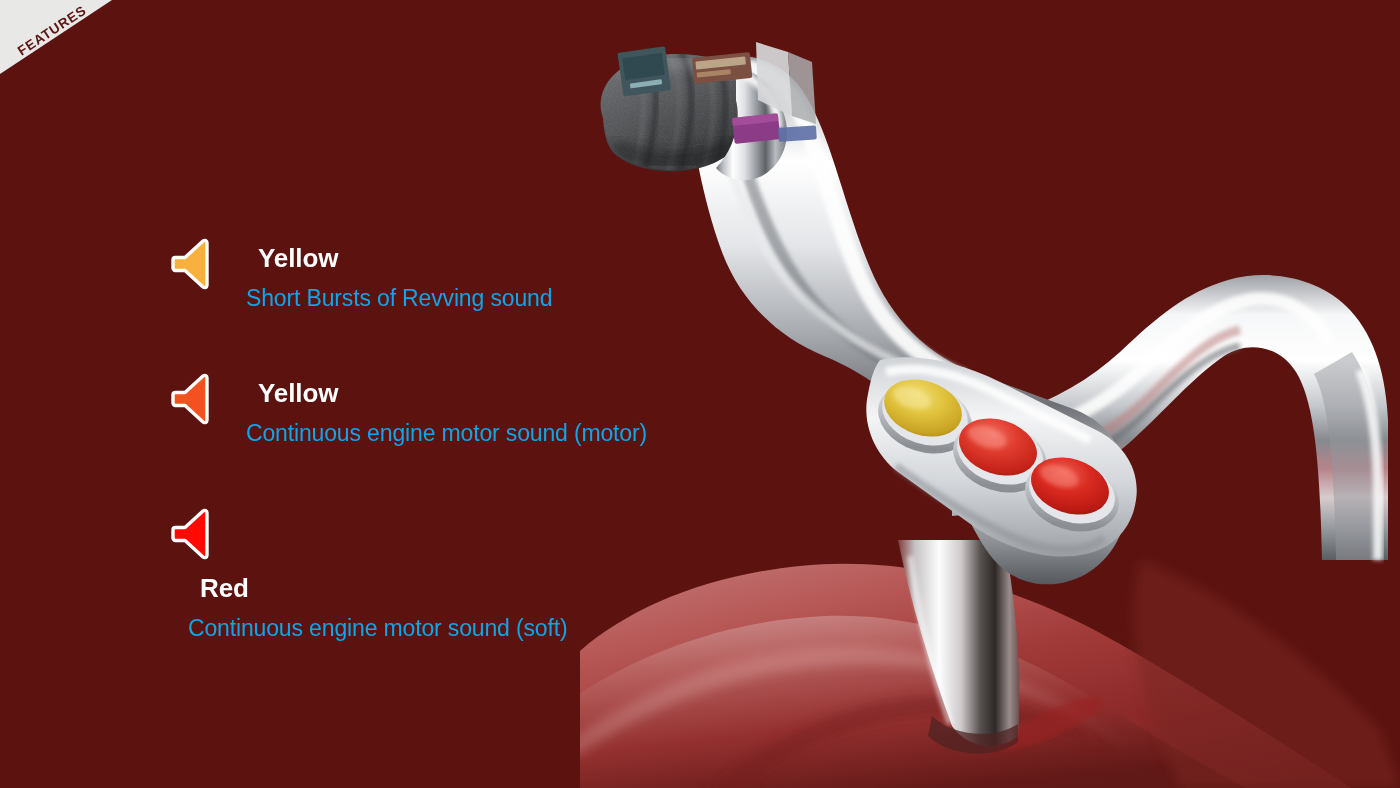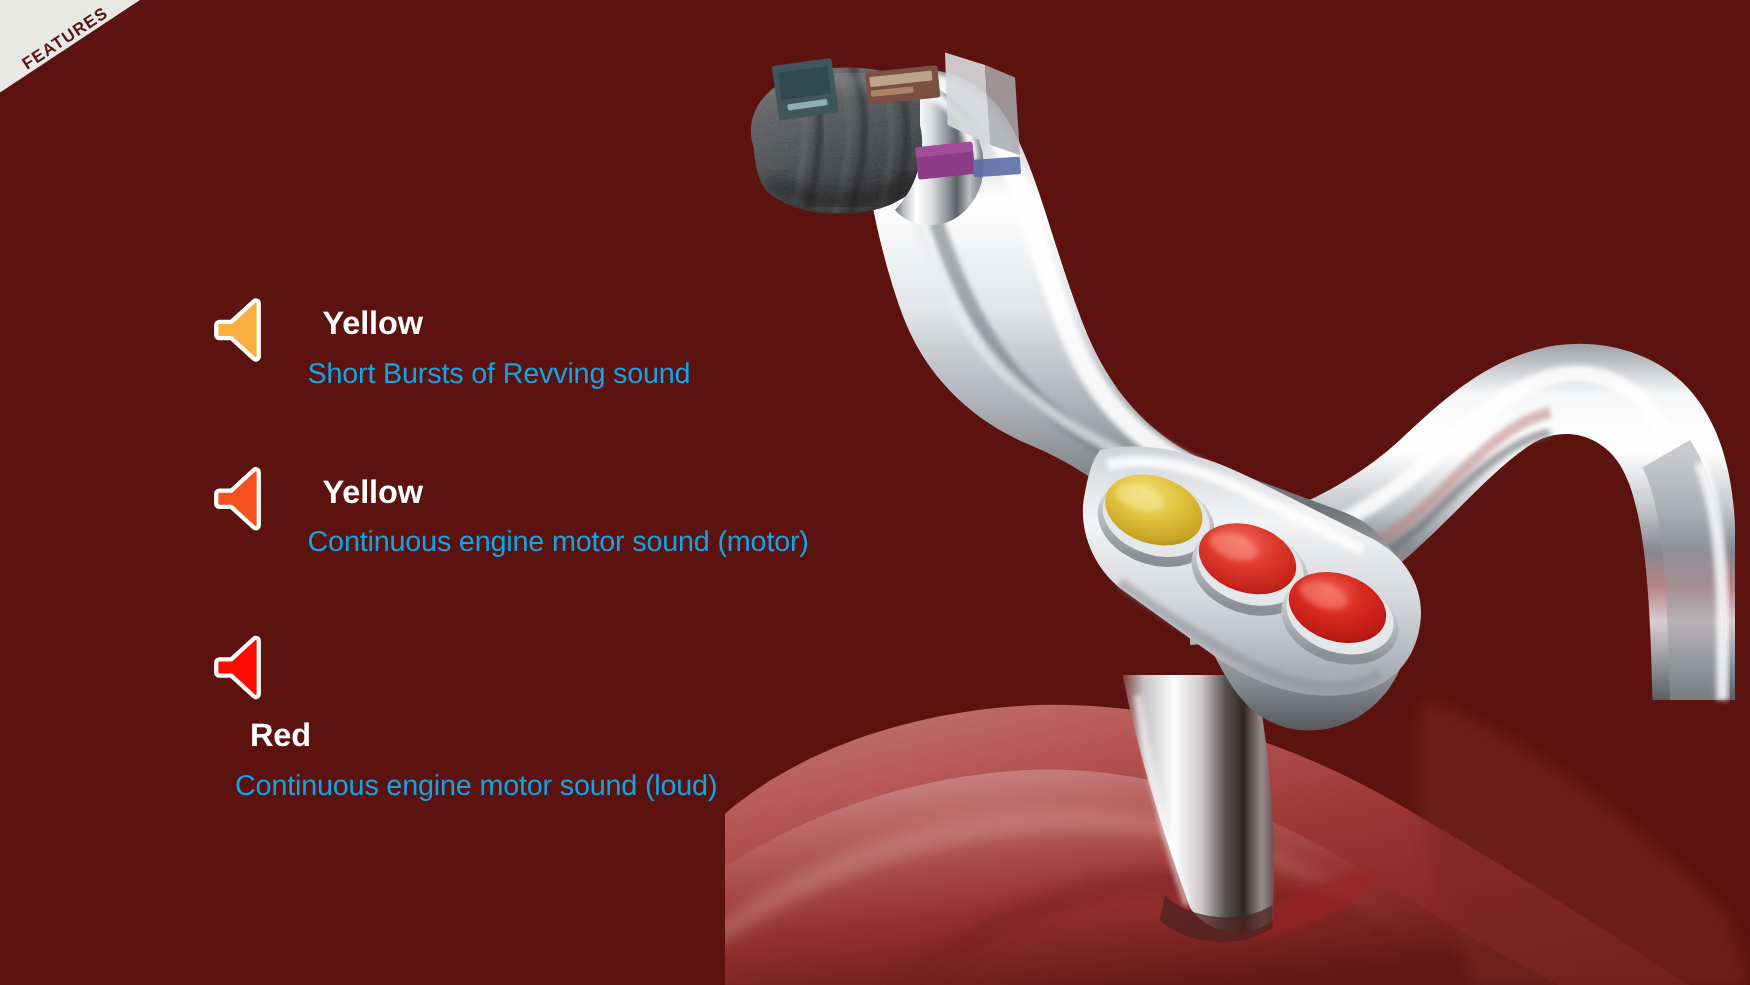--- a/index.html
+++ b/index.html
@@ -412,21 +412,21 @@
     <div class="feature-row">
       <div class="spk">
         <svg viewBox="0 0 56 56">
           <path d="M5.5,21.5 L15,21.5 L33,5 C34.6,3.6 37,4.7 37,6.8 L37,49.2
                    C37,51.3 34.6,52.4 33,51 L15,34.5 L5.5,34.5
                    C4.1,34.5 3,33.4 3,32 L3,24 C3,22.6 4.1,21.5 5.5,21.5 Z" fill="#FF0A02" stroke="#FFFFFF" stroke-width="3.4" stroke-linejoin="round"></path>
         </svg>
       </div>
       <div class="feature-text">
         <div class="feature-title">Red</div>
-        <div class="feature-sub">Continuous engine motor sound (loud)</div>
+        <div class="feature-sub">Continuous engine motor sound (soft)</div>
       </div>
     </div>
 
   </div>
 
   <div class="corner-banner">
     <div class="tri"></div>
     <div class="tri-label">FEATURES</div>
   </div>
 

